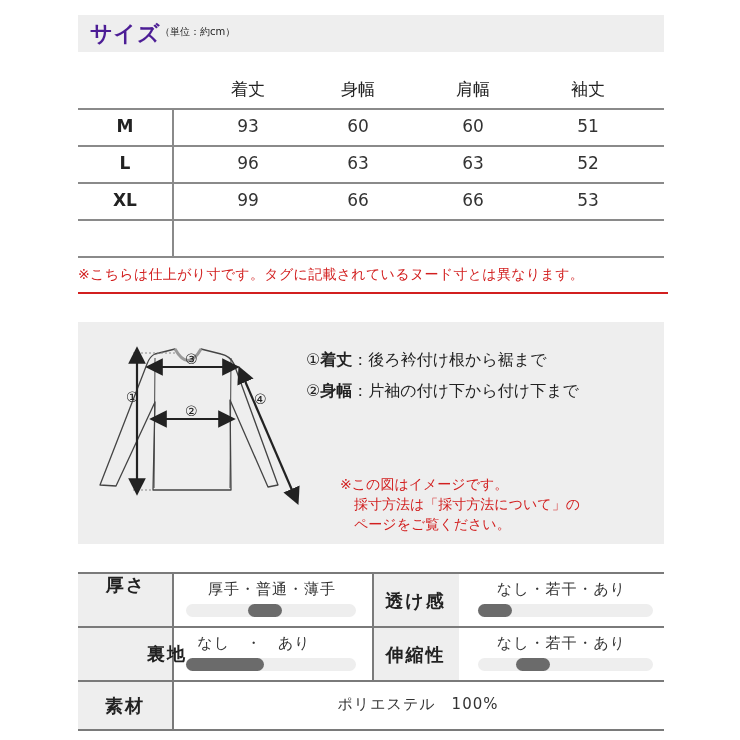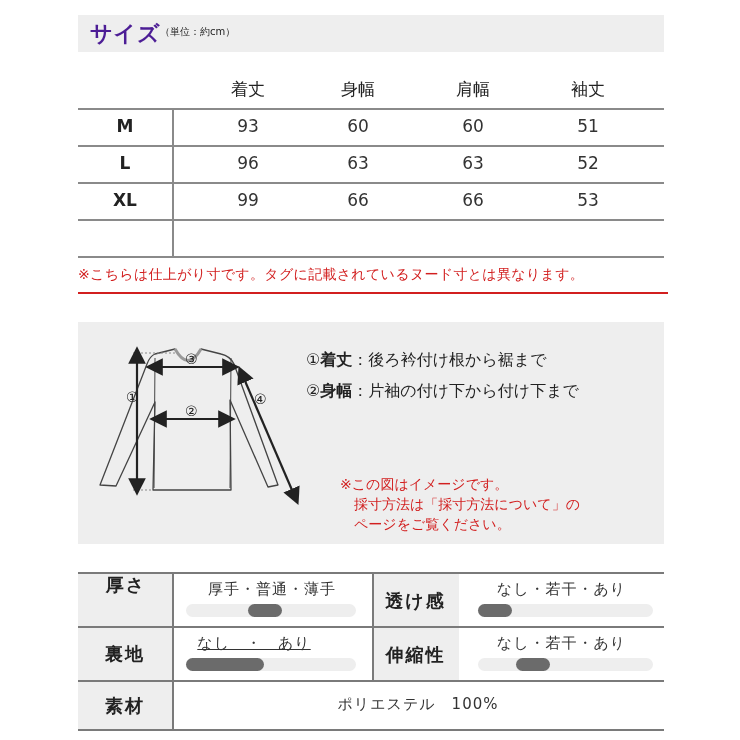--- a/index.html
+++ b/index.html
@@ -134,22 +134,22 @@
   <div class="track" style="left:108px;top:32px;width:170px;">
     <div class="knob" style="left:62px;width:34px;"></div>
   </div>
 
   <div class="sp-label" style="left:294px;width:87px;top:17px;">透け感</div>
   <div class="sp-opts" style="left:381px;width:205px;top:8px;">なし・若干・あり</div>
   <div class="track" style="left:400px;top:32px;width:175px;">
     <div class="knob" style="left:0;width:34px;"></div>
   </div>
 
-  <div class="sp-label" style="left:0;width:94px;top:70px;">裏地</div>
-  <div class="sp-opts" style="left:94px;width:164px;top:62px;text-decoration:underline;">なし　・　あり</div>
+  <div class="sp-label" style="left:0;width:94px;top:70px;padding-left:42px;">裏地</div>
+  <div class="sp-opts" style="left:94px;width:164px;top:62px;">なし　・　あり</div>
   <div class="track" style="left:108px;top:86px;width:170px;">
     <div class="knob" style="left:0;width:78px;"></div>
   </div>
 
   <div class="sp-label" style="left:294px;width:87px;top:71px;">伸縮性</div>
   <div class="sp-opts" style="left:381px;width:205px;top:62px;">なし・若干・あり</div>
   <div class="track" style="left:400px;top:86px;width:175px;">
     <div class="knob" style="left:38px;width:34px;"></div>
   </div>
 

